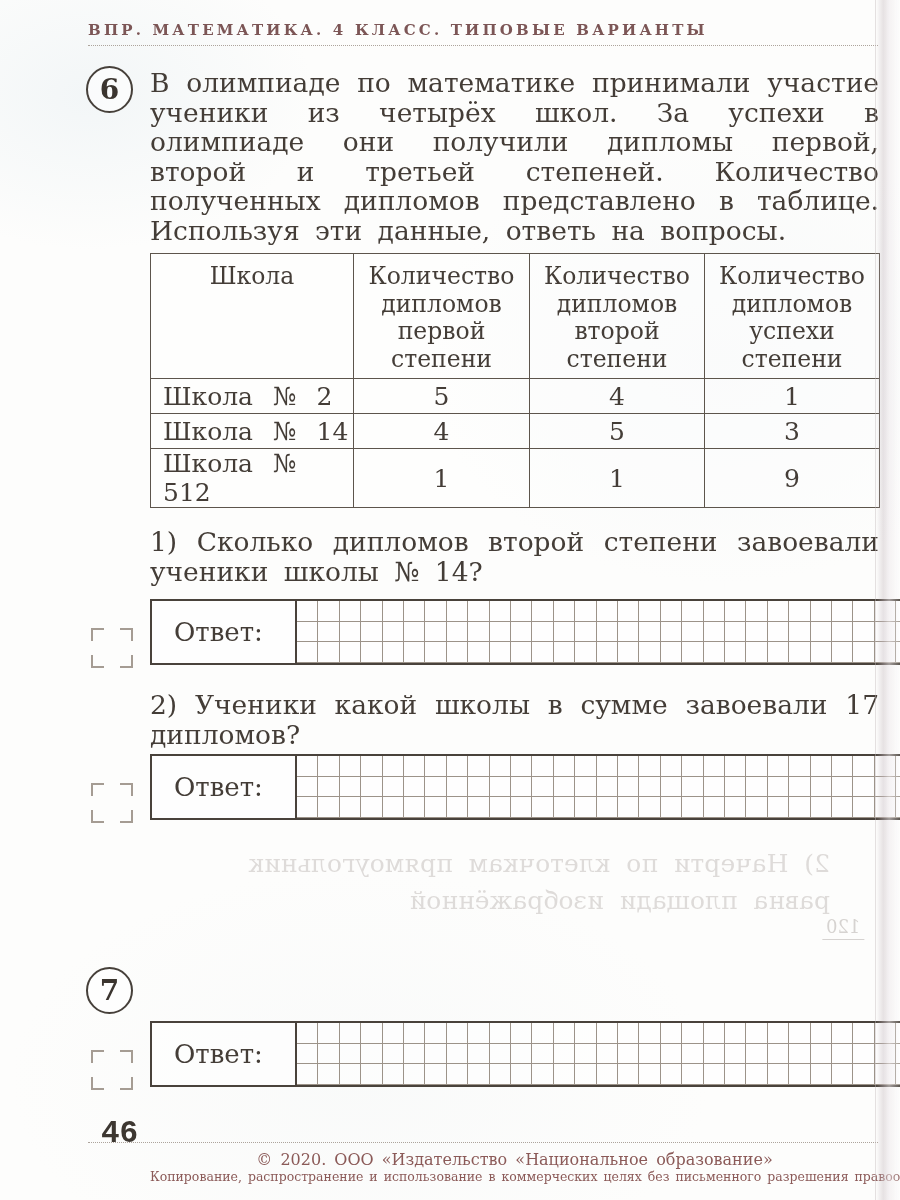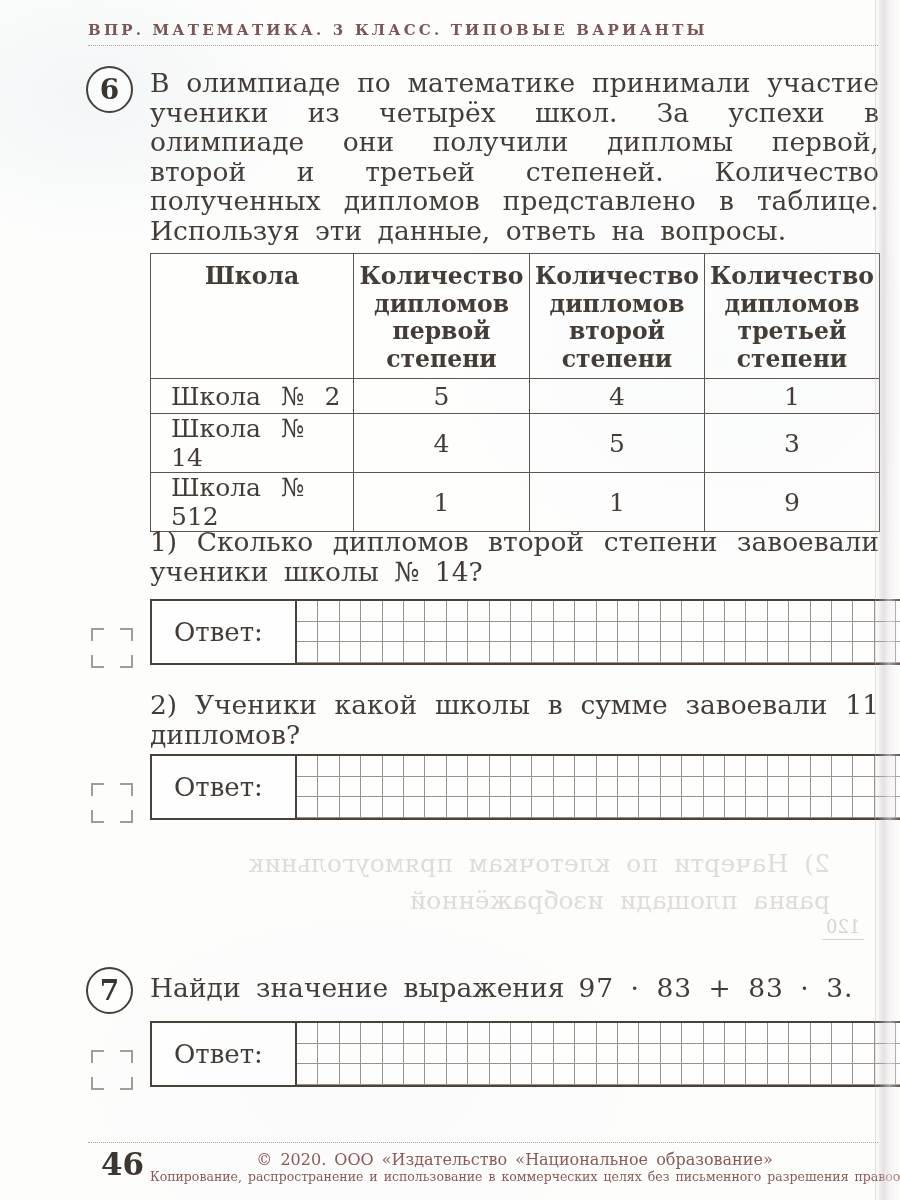--- a/index.html
+++ b/index.html
@@ -49,24 +49,24 @@
     border-collapse:collapse;table-layout:fixed;
     font-size:23.5px;color:#443d37;background:rgba(255,255,255,0.4);
   }
   table.diploma col.c0{width:203px;}
   table.diploma col.c1{width:176px;}
   table.diploma col.c2{width:175px;}
   table.diploma col.c3{width:175px;}
   table.diploma th, table.diploma td{border:1.5px solid #5d554c;font-weight:normal;}
   table.diploma thead th{
     height:114px;vertical-align:top;text-align:center;
-    padding-top:9px;line-height:27.5px;font-size:23.5px;font-weight:bold;
+    padding-top:9px;line-height:27.5px;font-size:23.5px;
   }
   table.diploma tbody td{height:34px;text-align:center;font-size:25px;padding:0;}
-  table.diploma tbody td.school{text-align:left;padding-left:20px;word-spacing:12px;}
+  table.diploma tbody td.school{text-align:left;padding-left:12px;word-spacing:12px;}
 
   .answer-box{
     position:absolute;left:150px;width:846px;height:66px;
     border:2px solid #49423b;display:flex;background:rgba(255,255,255,0.55);
     box-sizing:border-box;
   }
   .answer-label{
     width:145px;min-width:145px;border-right:2px solid #49423b;
     display:flex;align-items:center;padding-left:22px;box-sizing:border-box;
     font-size:26px;color:#443d37;
@@ -92,58 +92,58 @@
     font-size:25px;line-height:37px;color:rgba(98,86,78,0.20);
     transform:scaleX(-1);filter:blur(0.6px);text-align:left;word-spacing:8px;
   }
   .bleed-mark{
     position:absolute;left:822px;top:916px;font-size:18px;
     color:rgba(98,86,78,0.25);transform:scaleX(-1);filter:blur(0.5px);
     border-bottom:1.5px solid rgba(98,86,78,0.25);padding:0 4px 2px;
   }
 
   .page-num{
-    position:absolute;left:101px;top:1146px;
-    font-size:31px;font-weight:600;color:#3d3731;
+    position:absolute;left:101px;top:1116px;
+    font-size:31px;font-weight:600;color:#3d3731;font-family:Liberation Mono, monospace;
   }
   .footer-line1{
     position:absolute;left:150px;top:1150px;width:729px;text-align:center;
     font-size:16px;color:#8b5a58;word-spacing:3px;
   }
   .footer-line2{
     position:absolute;left:150px;top:1169px;width:729px;text-align:center;
     font-size:12.5px;color:#8b5a58;word-spacing:2px;white-space:nowrap;
   }
 </style>
 </head>
 <body>
 
 <div class="page">
 
-  <div class="header-title">ВПР. МАТЕМАТИКА. 3 КЛАСС. ТИПОВЫЕ ВАРИАНТЫ</div>
+  <div class="header-title">ВПР. МАТЕМАТИКА. 4 КЛАСС. ТИПОВЫЕ ВАРИАНТЫ</div>
   <div class="rule header"></div>
 
   <div class="circle-num" style="top:66px;">
     <span>6</span>
   </div>
   <div class="para intro">В олимпиаде по математике принимали участие ученики из четырёх школ. За успехи в олимпиаде они получили дипломы первой, второй и третьей степеней. Количество полученных дипломов представлено в таблице. Используя эти данные, ответь на вопросы.</div>
 
   <table class="diploma">
     <colgroup>
         <col class="c0">
         <col class="c1">
         <col class="c2">
         <col class="c3">
       </colgroup>
     <thead>
       <tr>
         <th>Школа</th>
         <th>Количество дипломов первой степени</th>
         <th>Количество дипломов второй степени</th>
-        <th>Количество дипломов третьей степени</th>
+        <th>Количество дипломов успехи степени</th>
       </tr>
     </thead>
     <tbody>
       <tr>
         <td class="school">Школа № 2</td>
         <td>5</td>
         <td>4</td>
         <td>1</td>
       </tr>
       <tr>
@@ -167,21 +167,21 @@
     <div class="answer-label">Ответ:</div>
     <div class="answer-grid"></div>
   </div>
   <div class="crop-marks marks1">
     <span class="cm tl"></span>
     <span class="cm tr"></span>
     <span class="cm bl"></span>
     <span class="cm br"></span>
   </div>
 
-  <div class="para q2">2) Ученики какой школы в сумме завоевали 11 дипломов?</div>
+  <div class="para q2">2) Ученики какой школы в сумме завоевали 17 дипломов?</div>
 
   <div class="answer-box box2">
     <div class="answer-label">Ответ:</div>
     <div class="answer-grid"></div>
   </div>
   <div class="crop-marks marks2">
     <span class="cm tl"></span>
     <span class="cm tr"></span>
     <span class="cm bl"></span>
     <span class="cm br"></span>
@@ -189,23 +189,20 @@
 
   <div class="bleed">
     <div>2) Начерти по клеточкам прямоугольник</div>
     <div>равна площади изображённой</div>
   </div>
   <div class="bleed-mark">120</div>
 
   <div class="circle-num" style="top:967px;">
     <span>7</span>
   </div>
-  <div class="para p7text">
-    <span>Найди значение выражения</span><span class="expr">97 · 83 + 83 · 3.</span>
-  </div>
 
   <div class="answer-box box3">
     <div class="answer-label">Ответ:</div>
     <div class="answer-grid"></div>
   </div>
   <div class="crop-marks marks3">
     <span class="cm tl"></span>
     <span class="cm tr"></span>
     <span class="cm bl"></span>
     <span class="cm br"></span>

